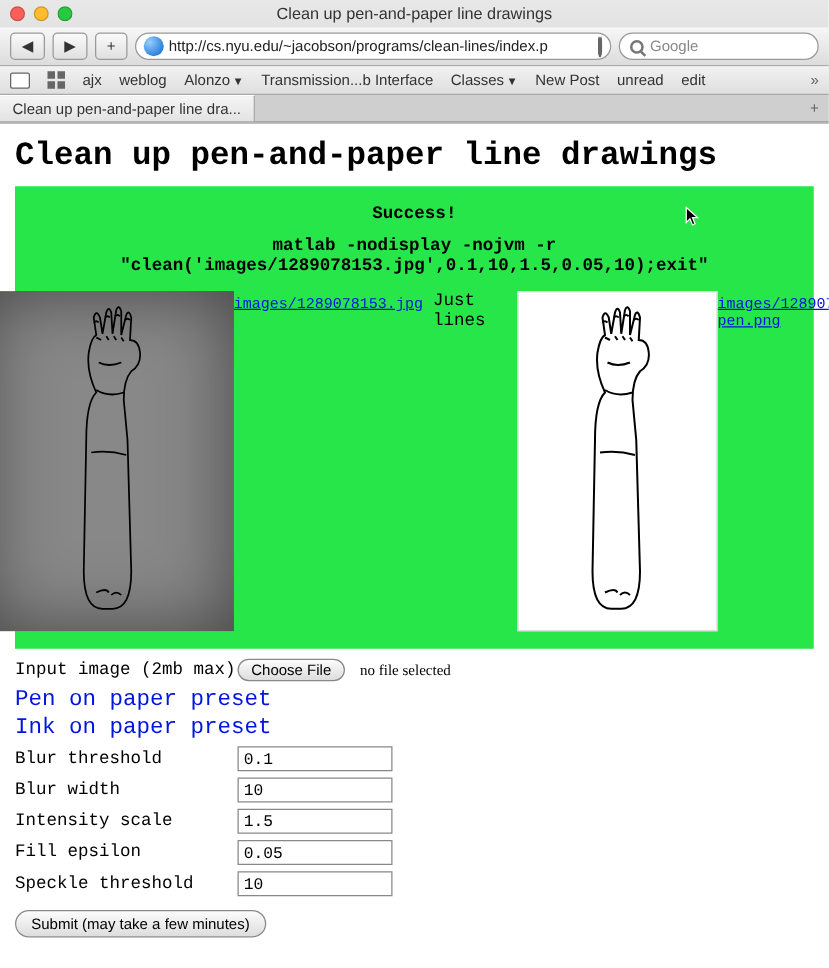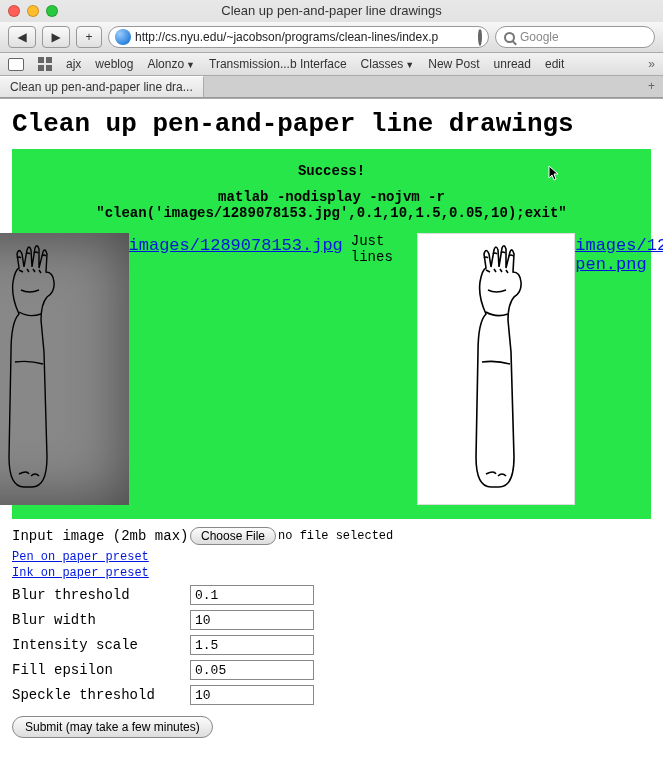--- a/index.html
+++ b/index.html
@@ -157,21 +157,21 @@
     width: 200px;
     height: 272px;
     background: #888;
     position: relative;
     box-shadow: inset 0 0 60px rgba(0,0,0,0.5);
     display: flex; align-items: center; justify-content: center;
   }
   .img-frame.white-bg { background: #fff; box-shadow: none; border: 1px solid #ddd; }
   .img-link {
     font-family: "Courier New", monospace;
-    font-size: 17px;
+    font-size: 12px;
     color: #0016dd;
     text-decoration: underline;
     padding-top: 3px;
   }
   .form-area {
     font-family: "Courier New", monospace;
     font-size: 14px;
     margin-top: 8px;
   }
   .row { display: flex; align-items: center; margin: 5px 0; }
@@ -185,26 +185,25 @@
   }
   .choose-btn {
     display: inline-block;
     background: linear-gradient(#fcfcfc,#ddd);
     border: 1px solid #888;
     border-radius: 10px;
     padding: 1px 10px;
     font-size: 12px;
     font-family: "Lucida Grande", sans-serif;
   }
-  .nofile { font-family: Liberation Mono, monospace; font-size: 12px; margin-left: 2px; }
+  .nofile { font-family: Liberation Serif, serif; font-size: 12px; margin-left: 12px; }
   .preset {
     color: #0016dd;
-    text-decoration: underline;
-    font-family: "Courier New", monospace;
-    font-size: 12px;
+    font-family: "Courier New", monospace;
+    font-size: 18px;
     display: block;
     margin: 2px 0;
   }
   .submit-btn {
     display: inline-block;
     background: linear-gradient(#fcfcfc,#ddd);
     border: 1px solid #888;
     border-radius: 11px;
     padding: 3px 12px;
     font-size: 12px;

